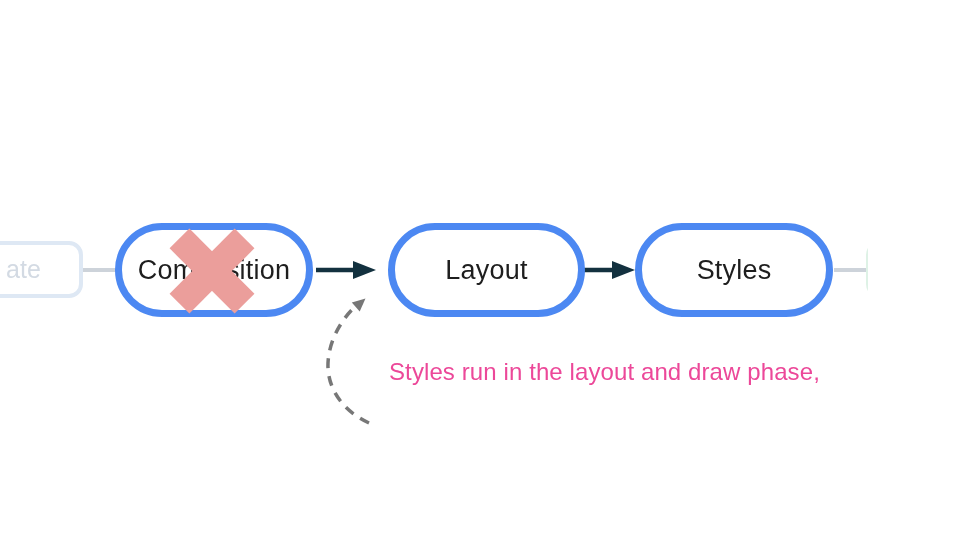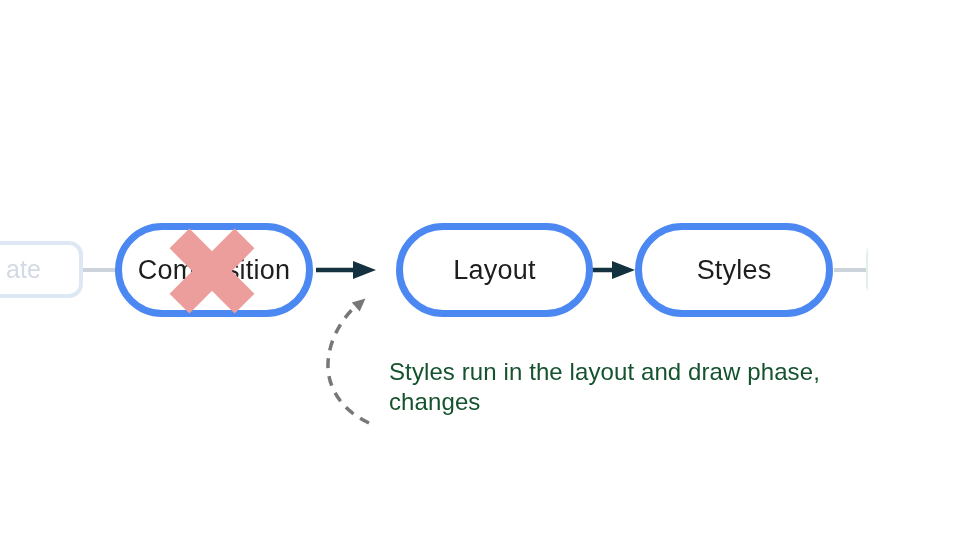--- a/index.html
+++ b/index.html
@@ -30,39 +30,39 @@
   .node-faded{
     height:57px;top:241px;
     border-radius:14px;
     font-size:25px;
   }
   .node-faded-blue{border:4px solid #dee8f4;color:#d3dae3;}
   .node-faded-green{border:4px solid #def2e6;color:#c9ced3;}
 
   #node-left{left:-36px;width:119px;}
   #node-composition{left:115px;width:198px;}
-  #node-layout{left:396px;width:197px;justify-content:center;}
+  #node-layout{left:388px;width:197px;justify-content:center;}
   #node-drawing{left:635px;width:198px;}
   #node-ui{left:866px;width:130px;}
 
   .cross{
     position:absolute;left:166px;top:222px;width:92px;height:97px;
     z-index:5;pointer-events:none;
   }
   .cross .bar{
     position:absolute;left:50%;top:50%;
     width:92px;height:28px;
     background:#eb9e9b;
   }
   .cross .bar.a{transform:translate(-50%,-50%) rotate(45deg);}
   .cross .bar.b{transform:translate(-50%,-50%) rotate(-45deg);}
 
   .annotation{
     position:absolute;left:389px;top:357px;width:480px;
-    font-size:24px;line-height:30px;color:#14532d;
+    font-size:24px;line-height:30px;color:#ec4899;
     z-index:2;letter-spacing:0.1px;
   }
 </style>
 </head>
 <body>
 
 <div class="canvas">
 
   <svg class="layer" viewBox="0 0 960 540" xmlns="http://www.w3.org/2000/svg">
 
@@ -106,16 +106,15 @@
     <span>UI</span>
   </div>
 
   <div class="cross">
     <div class="bar a"></div>
     <div class="bar b"></div>
   </div>
 
   <div class="annotation">
     <div>Styles run in the layout and draw phase,</div>
-    <div>changes</div>
   </div>
 
 </div>
 
 </body></html>

